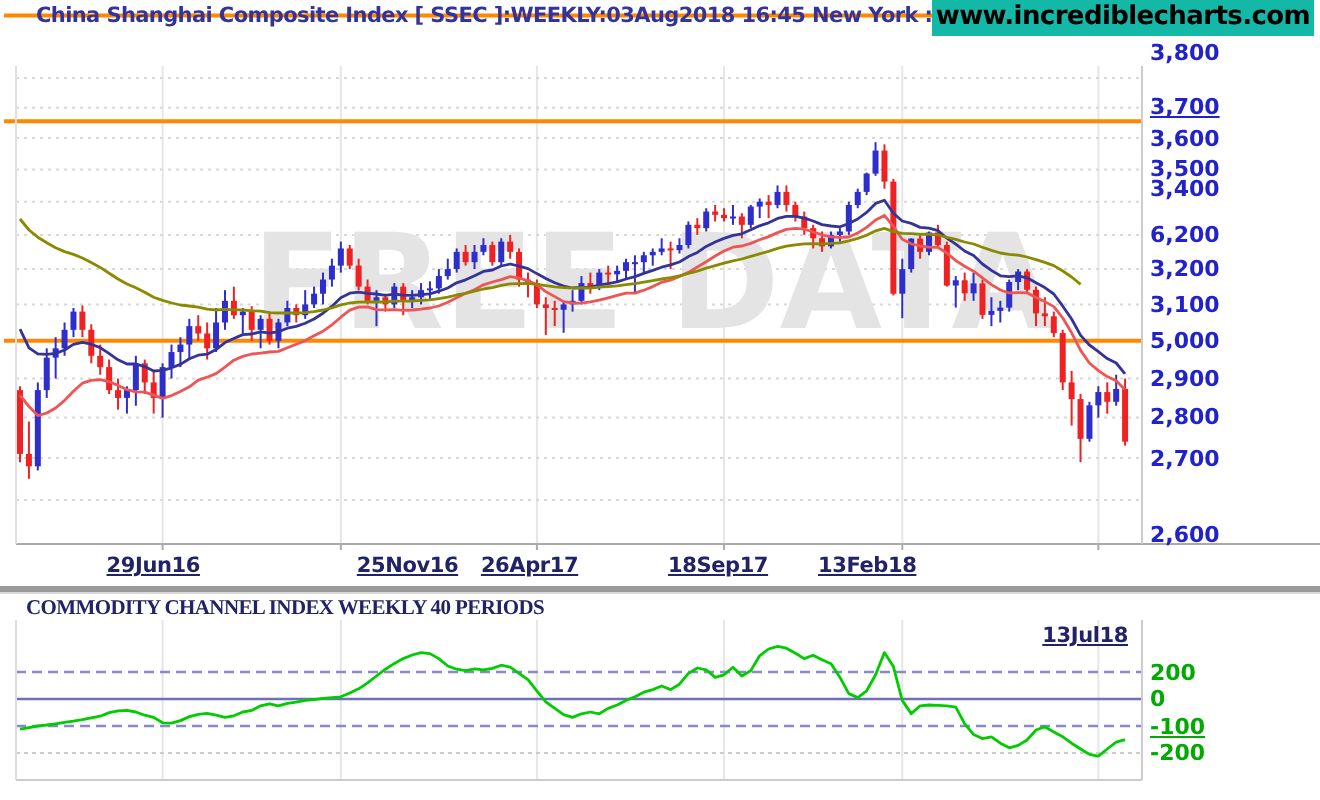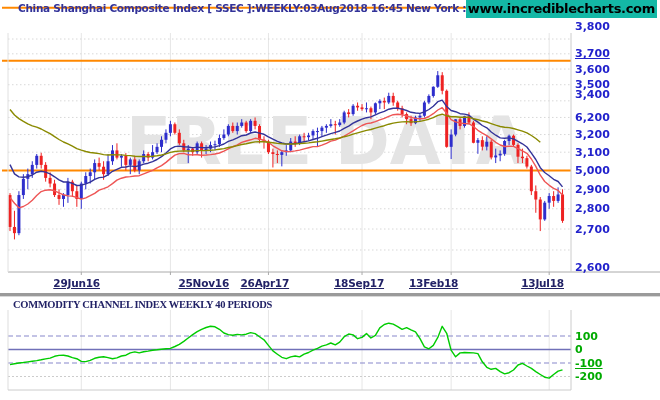--- a/index.html
+++ b/index.html
@@ -337,19 +337,19 @@
       <div class="lbl price-lbl" style="top: 163.932px;">5,000</div>
       <div class="lbl price-lbl" style="top: 182.781px;">2,900</div>
       <div class="lbl price-lbl" style="top: 202.292px;">2,800</div>
       <div class="lbl price-lbl" style="top: 222.513px;">2,700</div>
       <div class="lbl price-lbl" style="top: 261px;">2,600</div>
       <div class="lbl date-lbl" style="left: 53.296px;">29Jun16</div>
       <div class="lbl date-lbl" style="left: 142.416px; margin-left: 36px;">25Nov16</div>
       <div class="lbl date-lbl" style="left: 240.448px;">26Apr17</div>
       <div class="lbl date-lbl" style="left: 334.024px;">18Sep17</div>
       <div class="lbl date-lbl" style="left: 409px;">13Feb18</div>
-      <div class="lbl date-lbl" style="left: 521.176px;">13Jul18</div>
-      <div class="lbl cci-lbl" style="top: 329.5px;">100</div>
+      <div class="lbl date-lbl" style="left: 521.176px; margin-top: 35px;">13Jul18</div>
+      <div class="lbl cci-lbl" style="top: 329.5px;">200</div>
       <div class="lbl cci-lbl" style="top: 343px;">0</div>
       <div class="lbl cci-lbl" style="top: 356.5px; text-decoration: underline;">-100</div>
       <div class="lbl cci-lbl" style="top: 370px;">-200</div>
     </div>
 </div>
 
 </body></html>

